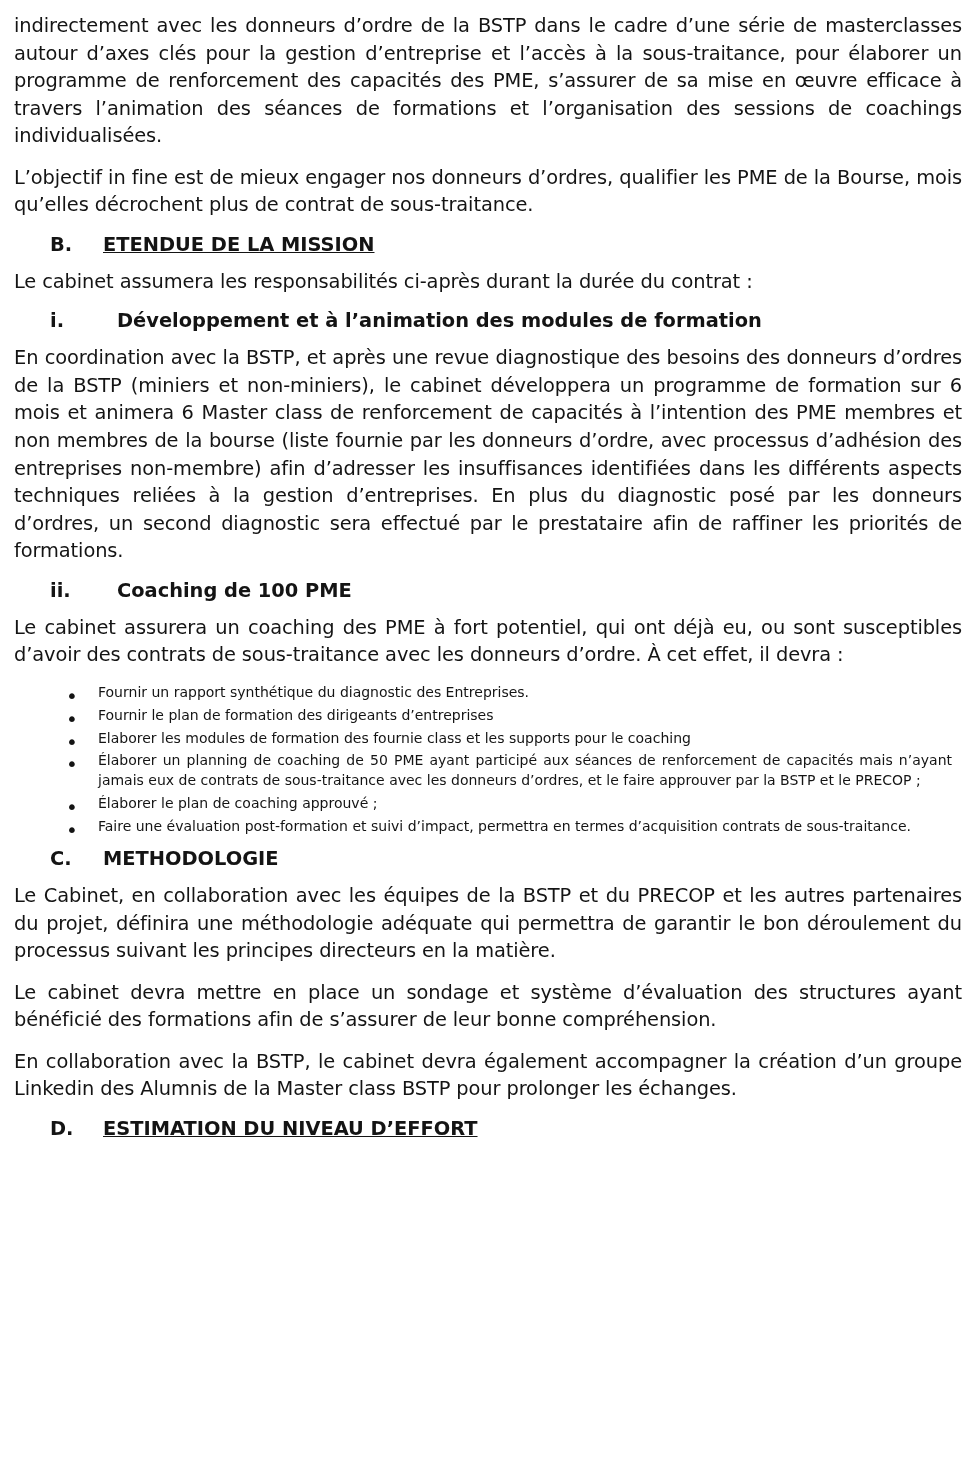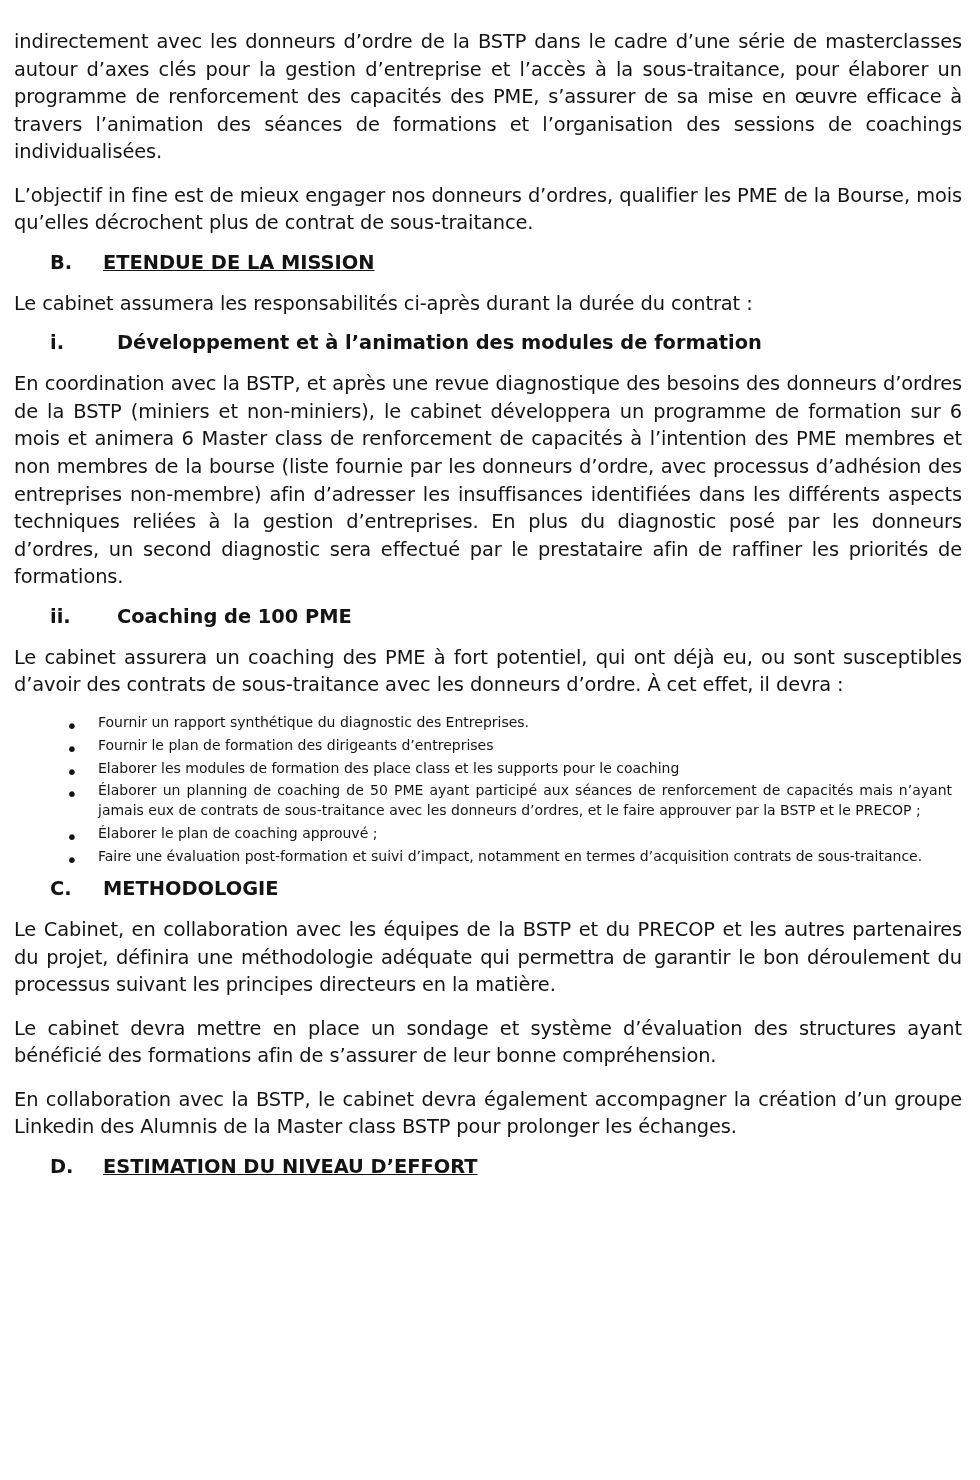--- a/index.html
+++ b/index.html
@@ -15,21 +15,21 @@
     overflow: hidden;
   }
   .page {
     position: relative;
     width: 980px;
     height: 1480px;
     padding: 12px 18px 0 14px;
     box-sizing: border-box;
   }
   p.para {
-    margin: 16px 0 14px 0;
+    margin: 0 0 14px 0;
     font-size: 19.4px;
     line-height: 1.42;
     text-align: justify;
     letter-spacing: -0.1px;
   }
   .heading-row {
     display: flex;
     align-items: baseline;
     margin: 0 0 12px 0;
   }
@@ -103,24 +103,24 @@
   <div class="heading-row lvlI">
     <span class="h-letter roman">ii.</span>
     <span class="h-text">Coaching de 100 PME</span>
   </div>
 
   <p class="para">Le cabinet assurera un coaching des PME à fort potentiel, qui ont déjà eu, ou sont susceptibles d’avoir des contrats de sous-traitance avec les donneurs d’ordre. À cet effet, il devra :</p>
 
   <ul class="bullets">
     <li>Fournir un rapport synthétique du diagnostic des Entreprises.</li>
     <li>Fournir le plan de formation des dirigeants d’entreprises</li>
-    <li>Elaborer les modules de formation des place class et les supports pour le coaching</li>
+    <li>Elaborer les modules de formation des fournie class et les supports pour le coaching</li>
     <li>Élaborer un planning de coaching de 50 PME ayant participé aux séances de renforcement de capacités mais n’ayant jamais eux de contrats de sous-traitance avec les donneurs d’ordres, et le faire approuver par la BSTP et le PRECOP ;</li>
     <li>Élaborer le plan de coaching approuvé ;</li>
-    <li>Faire une évaluation post-formation et suivi d’impact, notamment en termes d’acquisition contrats de sous-traitance.</li>
+    <li>Faire une évaluation post-formation et suivi d’impact, permettra en termes d’acquisition contrats de sous-traitance.</li>
   </ul>
 
   <div class="heading-row lvlA">
     <span class="h-letter">C.</span>
     <span class="h-text">METHODOLOGIE</span>
   </div>
 
   <p class="para">Le Cabinet, en collaboration avec les équipes de la BSTP et du PRECOP et les autres partenaires du projet, définira une méthodologie adéquate qui permettra de garantir le bon déroulement du processus suivant les principes directeurs en la matière.</p>
 
   <p class="para">Le cabinet devra mettre en place un sondage et système d’évaluation des structures ayant bénéficié des formations afin de s’assurer de leur bonne compréhension.</p>

